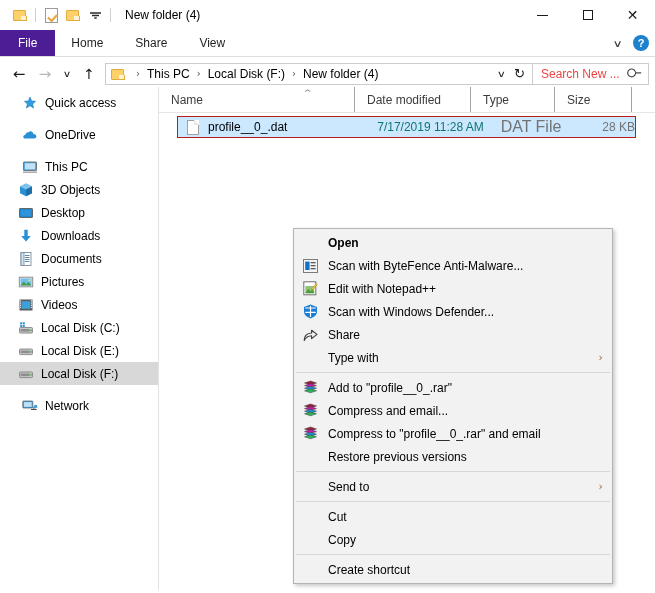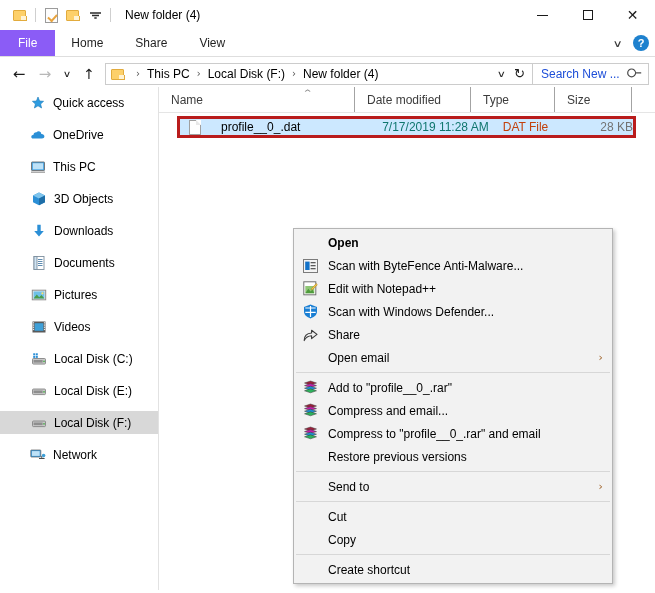--- a/index.html
+++ b/index.html
@@ -125,21 +125,21 @@
     border-bottom: 1px solid #dedede;
   }
   .rtab {
     display: flex;
     align-items: center;
     padding: 0 16px;
     font-size: 12px;
     color: #1f1f1f;
   }
   .rtab.file {
-    background: #8b5cf6;
+    background: #4c1d95;
     color: #ffffff;
     padding: 0 18px;
   }
   .ribbon-right {
     position: absolute;
     right: 6px; top: 0;
     height: 26px;
     display: flex;
     align-items: center;
     gap: 12px;
@@ -228,21 +228,21 @@
     height: 22px;
     border: 1px solid #cccccc;
     border-left: none;
     background: #ffffff;
     display: flex;
     align-items: center;
     justify-content: space-between;
     padding: 0 7px 0 8px;
     box-sizing: border-box;
   }
-  .search-ph { font-size: 12px; color: #1d4ed8; }
+  .search-ph { font-size: 12px; color: #ef4444; }
   .search-icon {
     font-size: 12px; color: #4a4a4a;
     font-family: "DejaVu Sans", sans-serif;
     transform: rotate(-45deg);
   }
 
   
   .main {
     display: flex;
     height: 503px;
@@ -257,24 +257,24 @@
     padding-top: 4px;
     box-sizing: border-box;
     position: relative;
   }
   .nav-item {
     height: 23px;
     display: flex;
     align-items: center;
     font-size: 12px;
     color: #000000;
-    padding-left: 30px;
-    box-sizing: border-box;
-  }
-  .nav-item.indent { padding-left: 31px; margin-top: 9px; }
+    padding-left: 22px;
+    box-sizing: border-box;
+  }
+  .nav-item.indent { padding-left: 18px; }
   .nav-item.sel { background: #d8d8d8; }
   .nav-item .ni-icon {
     width: 16px; height: 16px;
     margin-right: 7px;
     display: flex; align-items: center; justify-content: center;
     flex: 0 0 16px;
   }
   .grp-gap { height: 9px; }
 
   
@@ -311,25 +311,24 @@
     top: 1px;
     font-size: 9px;
     color: #8a8a8a;
     transform: scaleX(1.5);
   }
   .filerow {
     height: 22px;
     display: flex;
     align-items: center;
     background: #cce8ff;
-    border: 3px solid #b91c1c;
+    border: 1px solid #b91c1c;
     box-sizing: border-box;
     margin: 3px 0 0 18px;
     width: 459px;
-    gap: 11px;
   }
   .fr-icon {
     width: 16px; height: 16px;
     margin: 0 7px 0 7px;
     display: flex; align-items: center; justify-content: center;
     flex: 0 0 16px;
   }
   .doc-glyph {
     width: 12px; height: 15px;
     background: #ffffff;
@@ -340,21 +339,21 @@
   .doc-glyph:after {
     content: "";
     position: absolute;
     right: -1px; top: -1px;
     width: 0; height: 0;
     border-left: 5px solid #e8e8e8;
     border-top: 5px solid #ffffff;
   }
   .fr-name { font-size: 12px; color: #000000; width: 170px; }
   .fr-date { font-size: 12px; color: #0f766e; width: 124px; text-align: left; }
-  .fr-type { font-size: 12px; color: #c2410c; width: 75px; }
+  .fr-type { font-size: 16px; color: #737373; width: 75px; }
   .fr-size { font-size: 12px; color: #737373; width: 60px; text-align: right; }
 
   
   .ctxmenu {
     position: absolute;
     left: 293px;
     top: 141px;
     width: 320px;
     background: #f2f2f2;
     border: 1px solid #b4b4b4;
@@ -508,20 +507,29 @@
       <span class="ni-icon">
         <svg width="16" height="16" viewBox="0 0 16 16">
             <path d="M8 1.6 L14 4.6 L14 11.2 L8 14.2 L2 11.2 L2 4.6 Z" fill="#2b8fd6"></path>
             <path d="M8 1.6 L14 4.6 L8 7.6 L2 4.6 Z" fill="#7fc4ec"></path>
             <path d="M8 7.6 L14 4.6 L14 11.2 L8 14.2 Z" fill="#1e6ea8"></path>
           </svg>
       </span>
       <span>3D Objects</span>
     </div>
 
+    <div class="nav-item indent">
+      <span class="ni-icon">
+        <svg width="16" height="16" viewBox="0 0 16 16">
+            <rect x="1.5" y="3.5" width="13" height="9" rx="0.6" fill="#1e7fc4" stroke="#5c5c5c" stroke-width="0.9"></rect>
+            <rect x="2.6" y="4.6" width="10.8" height="6.6" fill="#2e95dc"></rect>
+          </svg>
+      </span>
+      <span>Desktop</span>
+    </div>
 
     <div class="nav-item indent">
       <span class="ni-icon">
         <svg width="16" height="16" viewBox="0 0 16 16">
             <path d="M6.3 1.8 H9.7 V8 H12.8 L8 13.6 L3.2 8 H6.3 Z" fill="#2b8fd6"></path>
           </svg>
       </span>
       <span>Downloads</span>
     </div>
 
@@ -699,21 +707,21 @@
       <span class="mi-icon">
         <svg width="15" height="14" viewBox="0 0 15 14">
             <path d="M1.2 12.6 C1.2 7.4 4.6 5.2 8.6 5 L8.6 2.2 L14 6.4 L8.6 10.6 L8.6 7.8 C5.4 7.9 2.9 9.2 1.2 12.6 Z" fill="none" stroke="#3a3a3a" stroke-width="1.1" stroke-linejoin="round"></path>
           </svg>
       </span>
       <span class="mi-label">Share</span>
     </div>
 
     <div class="mi">
       <span class="mi-icon blank"></span>
-      <span class="mi-label">Open email</span>
+      <span class="mi-label">Type with</span>
       <span class="mi-arrow">›</span>
     </div>
 
     <div class="mi-sep"></div>
 
 
     <div class="mi">
       <span class="mi-icon">
         <svg width="15" height="15" viewBox="0 0 15 15">
             <g stroke="#3a3a3a" stroke-width="0.5">

